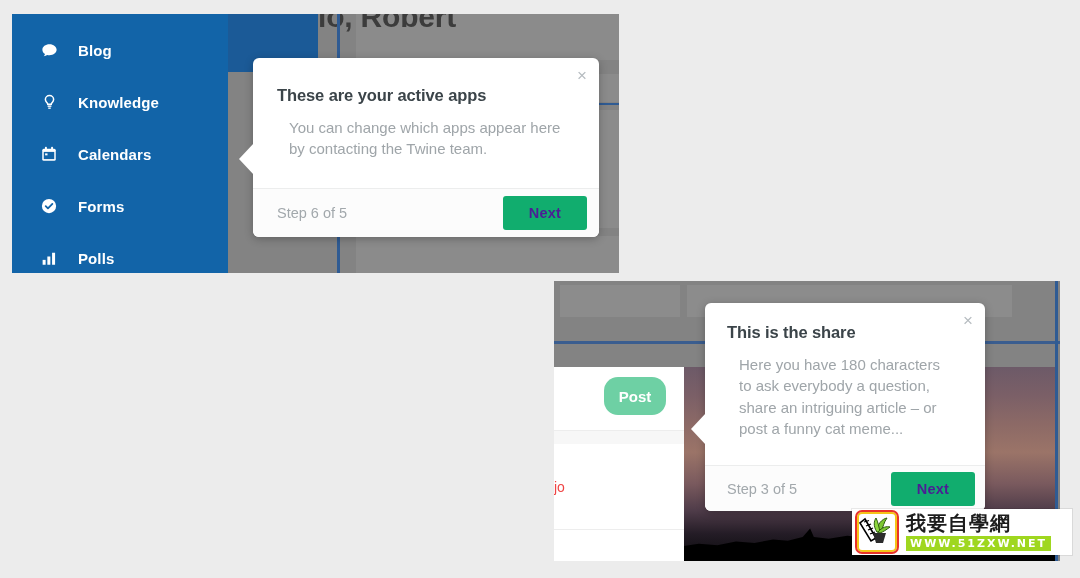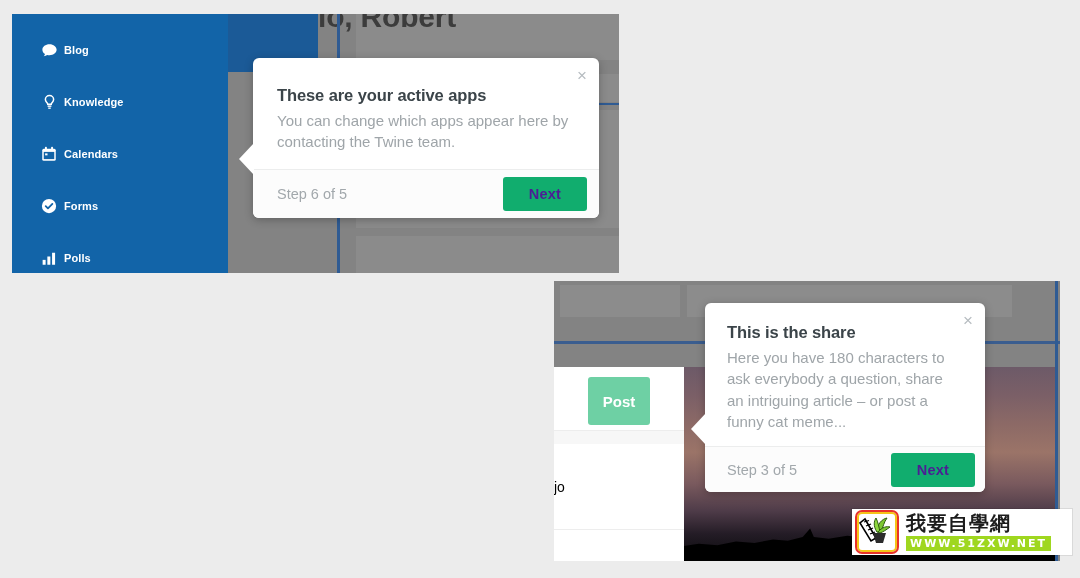--- a/index.html
+++ b/index.html
@@ -95,22 +95,23 @@
   }
   .nav-icon {
     width: 24px;
     display: flex;
     align-items: center;
     justify-content: flex-start;
     flex: 0 0 24px;
   }
   .nav-icon svg { display: block; }
   .nav-label {
-    font-size: 11px;
-    font-weight: 700;
+    font-size: 15px;
+    font-weight: 700;
+    margin-left: 14px;
     color: #ffffff;
     letter-spacing: 0.1px;
   }
 
   
   .tooltip {
     position: absolute;
     background: #ffffff;
     border-radius: 6px;
     box-shadow: 0 2px 9px rgba(0,0,0,0.26);
@@ -123,21 +124,21 @@
     font-size: 16.5px;
     font-weight: 700;
     color: #3b4449;
     margin: 0 0 5px 0;
     letter-spacing: -0.1px;
   }
   .tt-text {
     font-size: 15px;
     line-height: 1.42;
     color: #9fa5a9;
-    margin: 0;
+    margin: 12px;
   }
   .tt-close {
     position: absolute;
     top: 9px;
     right: 12px;
     font-size: 17px;
     line-height: 1;
     color: #b6bcc0;
     cursor: pointer;
     font-family: "Liberation Sans", sans-serif;
@@ -241,46 +242,46 @@
   #p2-compose-row {
     position: absolute;
     left: 0; top: 0;
     width: 130px;
     height: 63px;
     background: #ffffff;
     border-bottom: 1px solid #ededed;
   }
   #p2-post-button {
     position: absolute;
-    left: 34px;
+    left: 50px;
     top: 10px;
     width: 62px;
-    height: 48px;
+    height: 38px;
     background: #6ed0a4;
     border: none;
-    border-radius: 3px;
+    border-radius: 14px;
     color: #ffffff;
     font-size: 15px;
     font-weight: 700;
     font-family: "Liberation Sans", sans-serif;
     cursor: pointer;
   }
   #p2-divider-strip {
     position: absolute;
     left: 0; top: 64px;
     width: 130px;
     height: 13px;
     background: #f7f7f7;
   }
   #p2-snippet {
     position: absolute;
     left: 0px;
     top: 112px;
     font-size: 14px;
-    color: #000000;
+    color: #ef4444;
   }
   #p2-postdivider {
     position: absolute;
     left: 0;
     top: 162px;
     width: 130px;
     height: 1px;
     background: #ededed;
   }
   #p2-photo {

